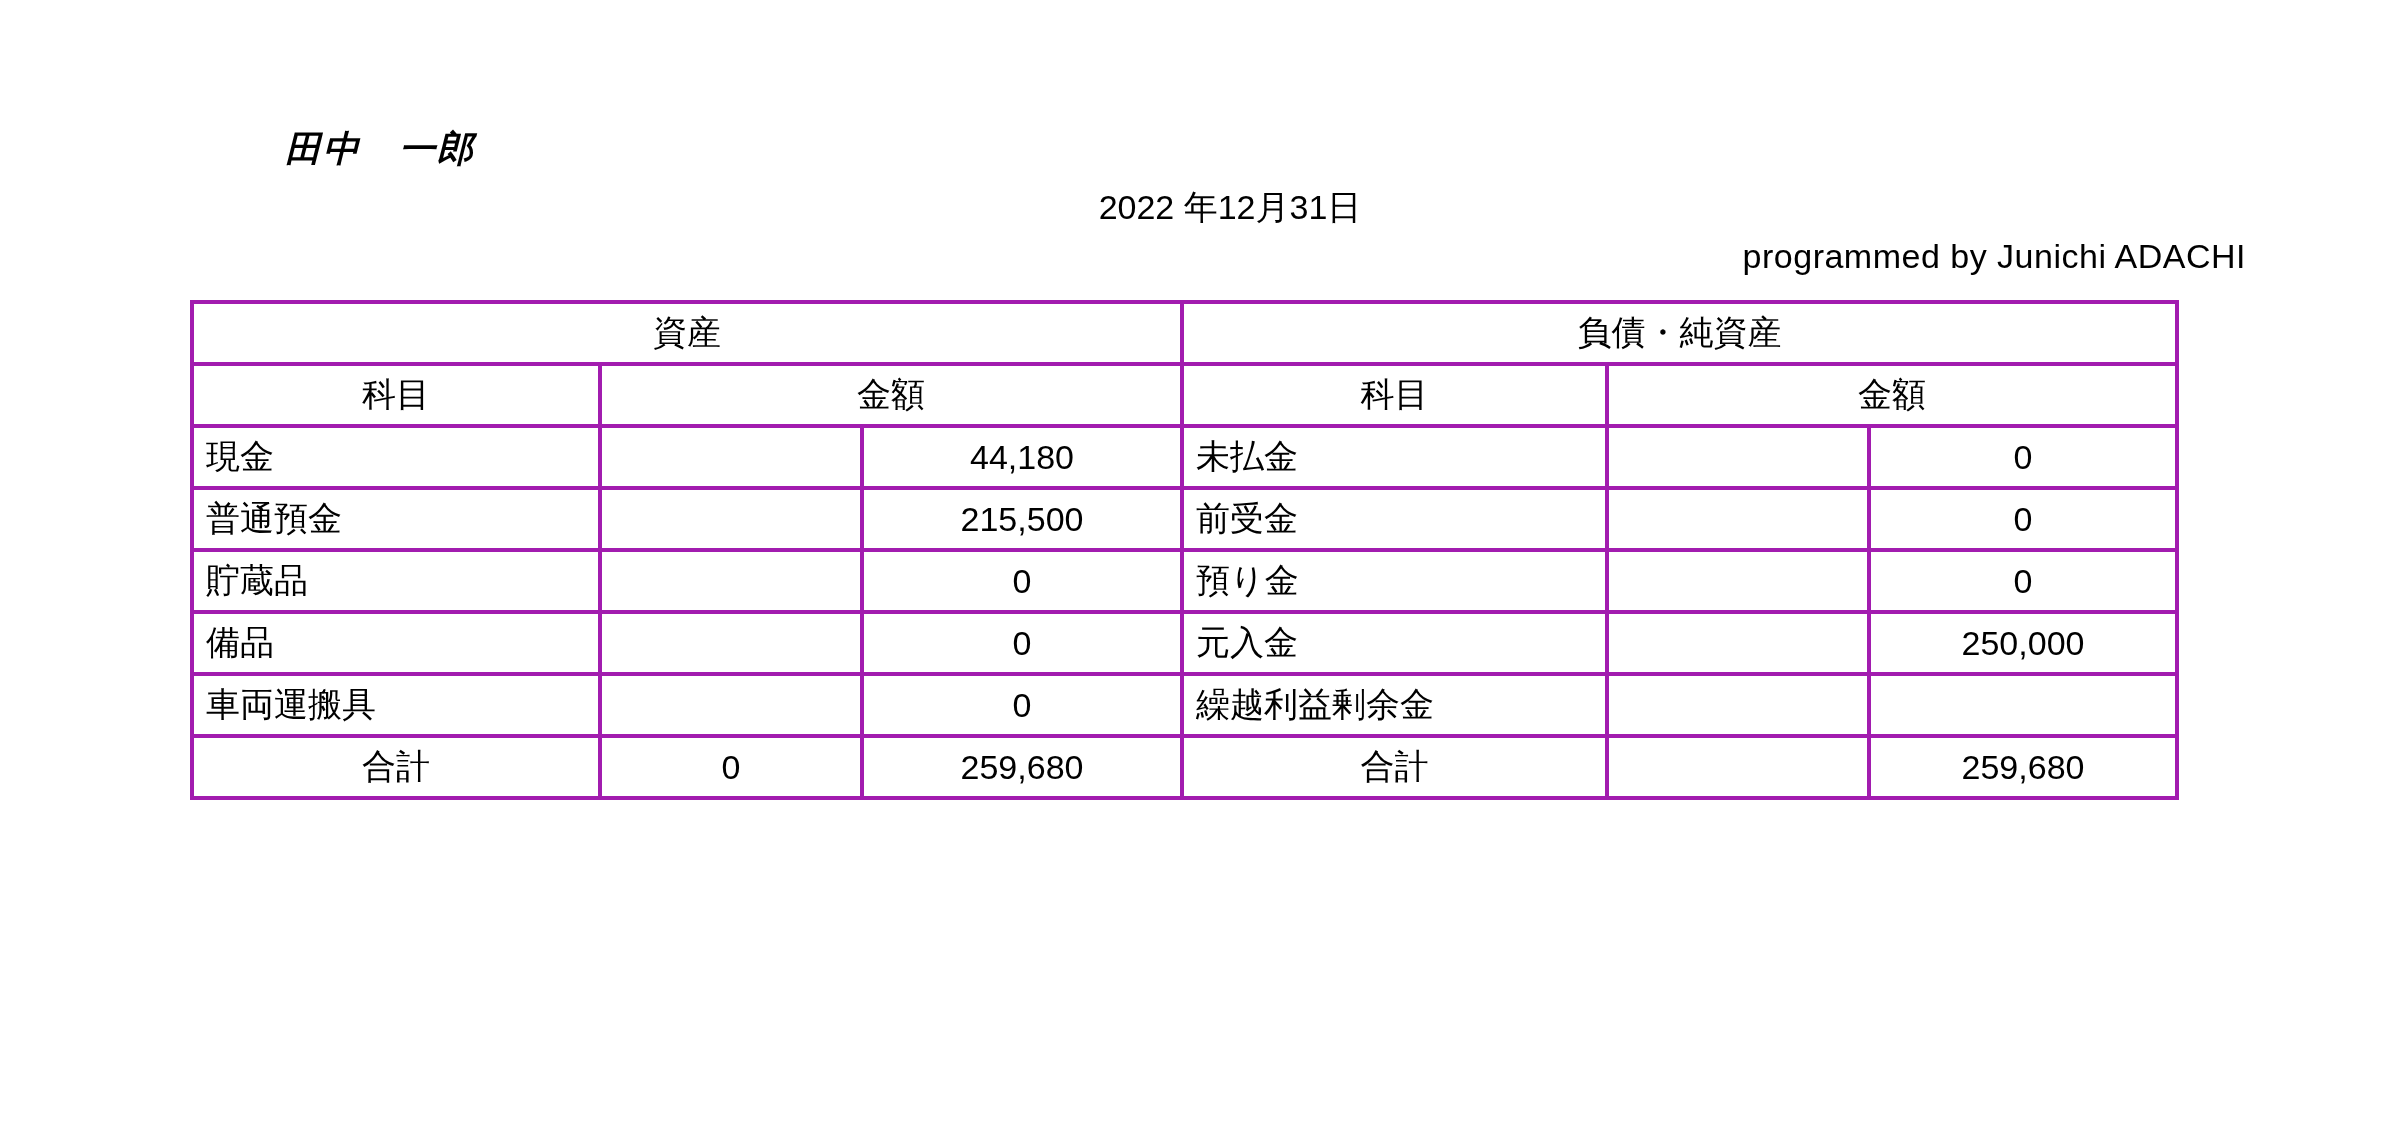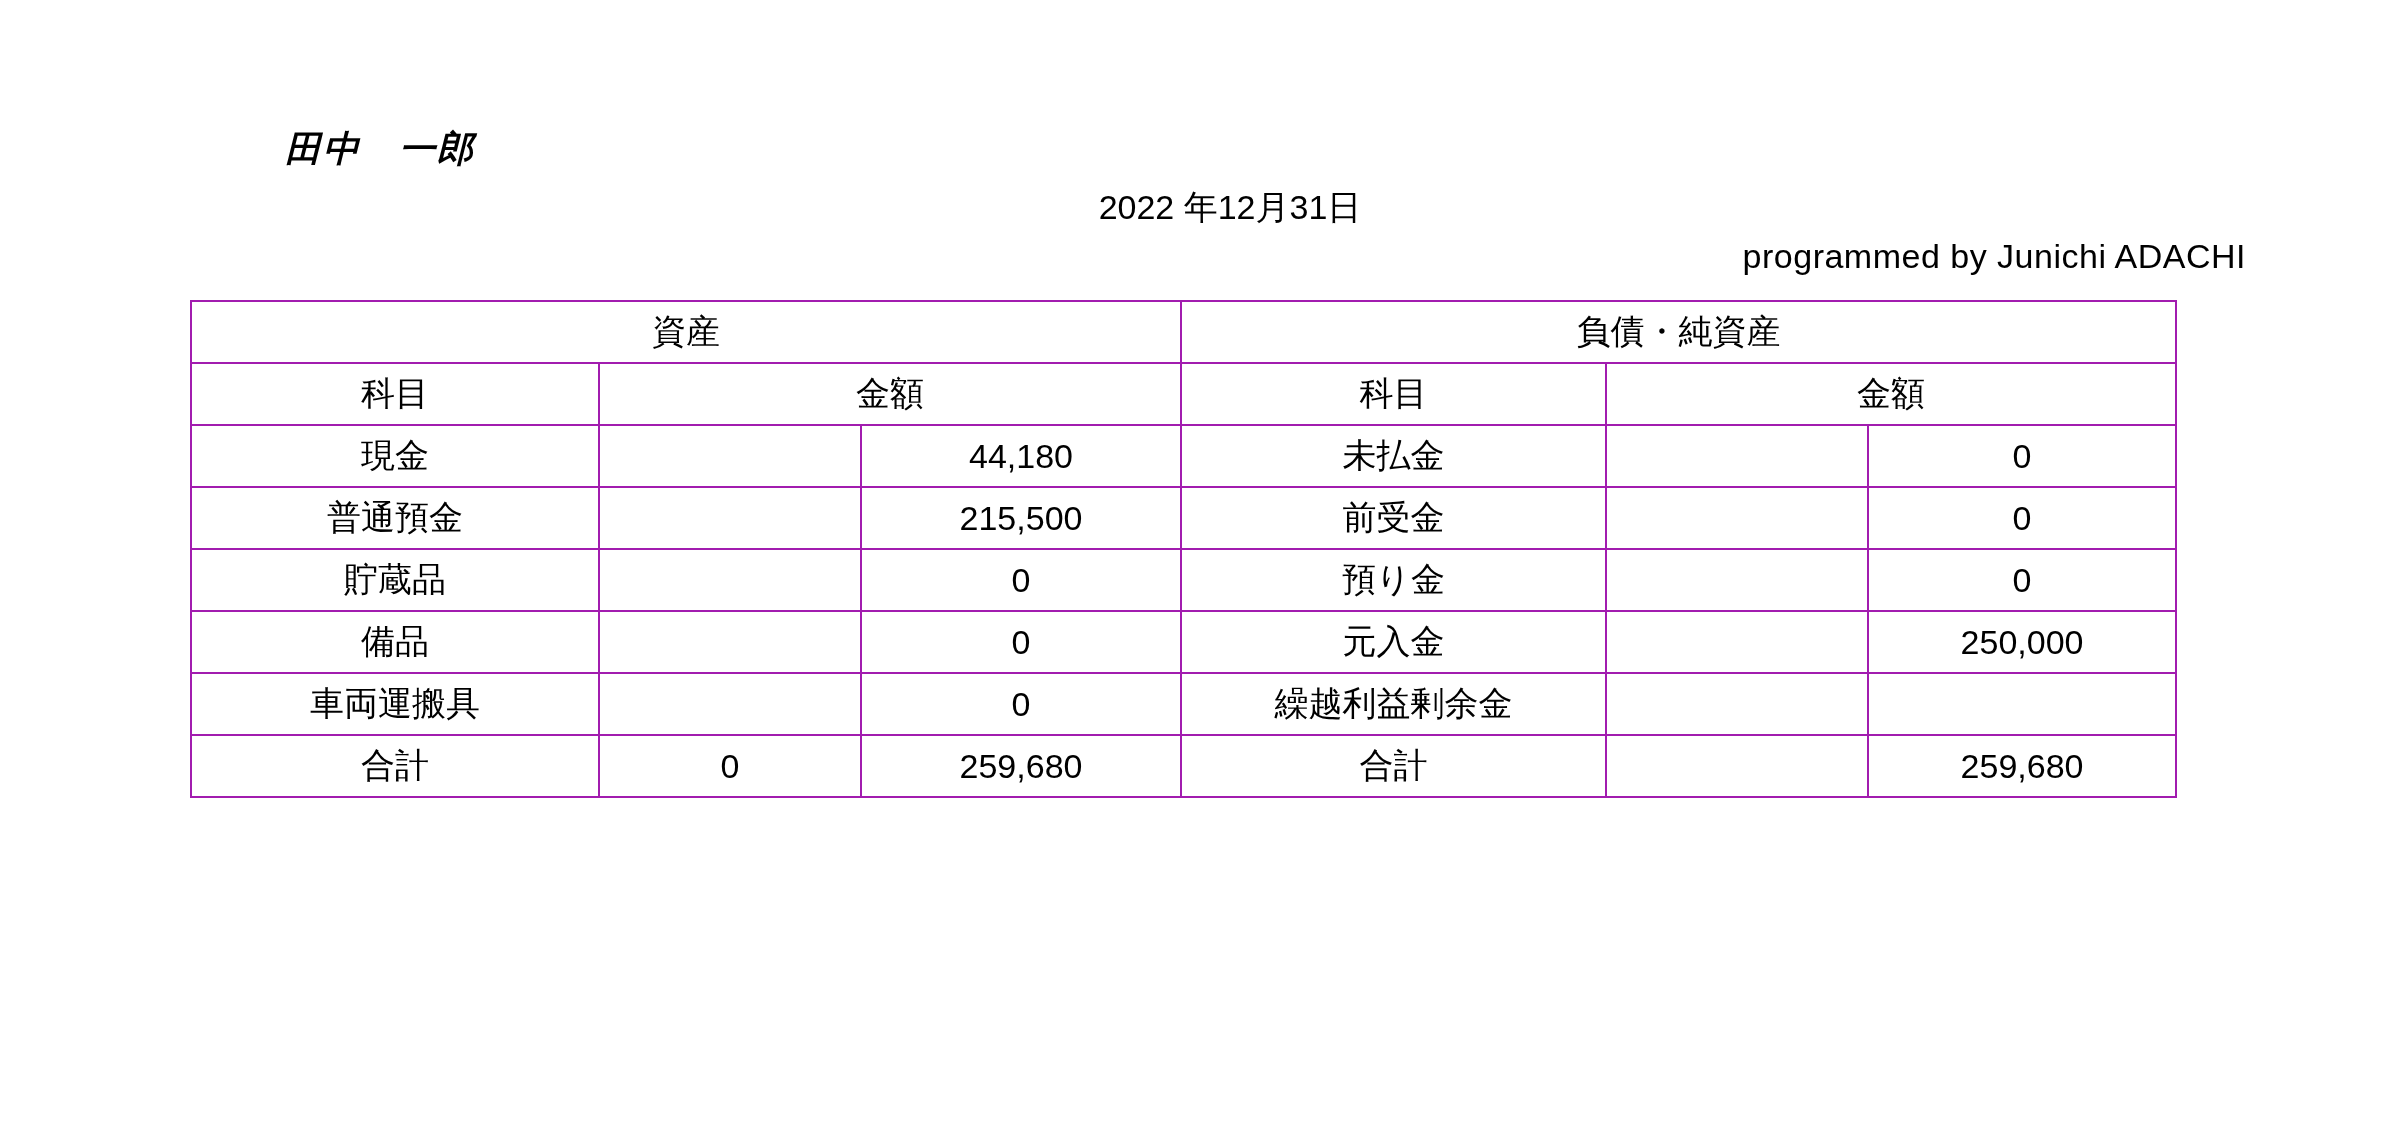--- a/index.html
+++ b/index.html
@@ -56,37 +56,37 @@
   }
   table.bs {
     position: absolute;
     top: 300px;
     left: 190px;
     border-collapse: collapse;
     table-layout: fixed;
     width: 1985px;
   }
   table.bs td {
-    border: 2px solid #a21caf;
+    border: 4px solid #a21caf;
     height: 62px;
     font-size: 34px;
     padding: 0 12px;
     vertical-align: middle;
     box-sizing: border-box;
   }
   .c-acct-l { width: 408px; }
   .c-amt-l1 { width: 262px; }
   .c-amt-l2 { width: 320px; }
   .c-acct-r { width: 425px; }
   .c-amt-r1 { width: 262px; }
   .c-amt-r2 { width: 308px; }
 
   .ctr { text-align: center; }
   .rgt { text-align: center; padding-right: 18px; }
-  .lft { text-align: center; }
+  .lft { text-align: left; }
   .indent { padding-left: 75px; }
   .hdr { text-align: center; }
   .thick-top td { border-top-width: 4px; border-radius: 14px; }
 </style>
 </head>
 <body>
 
 <div class="page">
 
   <div class="owner-name">田中　一郎</div>

